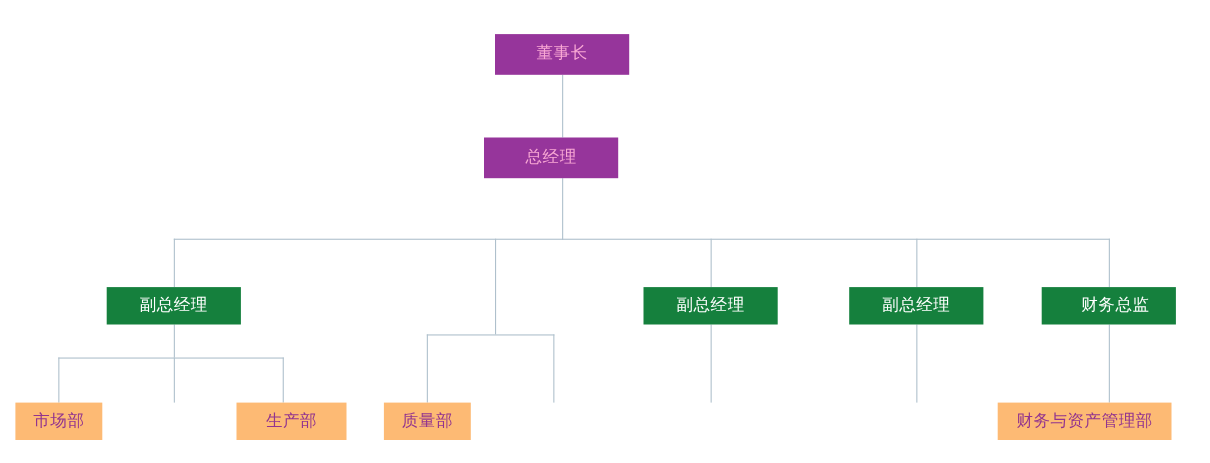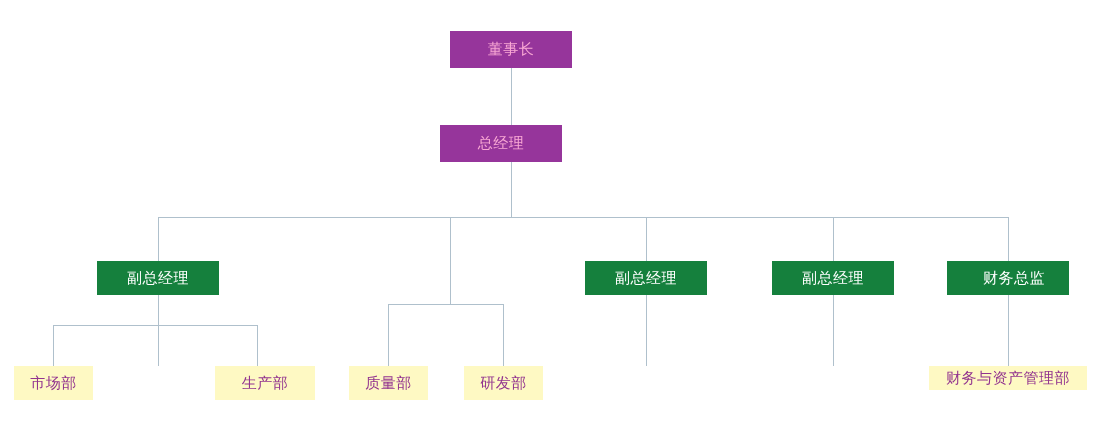--- a/index.html
+++ b/index.html
@@ -33,21 +33,21 @@
     background: #96359B;
     color: #f9a8d4;
     font-size: 15px;
   }
   .node-mgr {
     background: #15803d;
     color: #ffffff;
     font-size: 15px;
   }
   .node-dept {
-    background: #fef9c3;
+    background: #fdba74;
     color: #92348F;
     font-size: 15px;
   }
   .connector {
     position: absolute;
     background: #AFC0CC;
   }
   .connector-v {
     width: 1px;
   }
@@ -93,16 +93,15 @@
   <div class="node node-exec" style="left:440px; top:125px; width:122px; height:37px;">总经理</div>
 
   <div class="node node-mgr" style="left:97px; top:261px; width:122px; height:34px;">副总经理</div>
   <div class="node node-mgr" style="left:585px; top:261px; width:122px; height:34px;">副总经理</div>
   <div class="node node-mgr" style="left:772px; top:261px; width:122px; height:34px;">副总经理</div>
   <div class="node node-mgr" style="left:947px; top:261px; width:122px; height:34px;padding-left:12px;">财务总监</div>
 
   <div class="node node-dept" style="left:14px; top:366px; width:79px; height:34px;">市场部</div>
   <div class="node node-dept" style="left:215px; top:366px; width:100px; height:34px;">生产部</div>
   <div class="node node-dept" style="left:349px; top:366px; width:79px; height:34px;">质量部</div>
-  <div class="node node-dept" style="left:464px; top:366px; width:79px; height:34px;">研发部</div>
-  <div class="node node-dept" style="left:929px; top:366px; width:158px; height:24px;font-family:Liberation Serif, serif;">财务与资产管理部</div>
+  <div class="node node-dept" style="left:907px; top:366px; width:158px; height:34px;font-family:Liberation Serif, serif;">财务与资产管理部</div>
 
 </div>
 
 </body></html>

